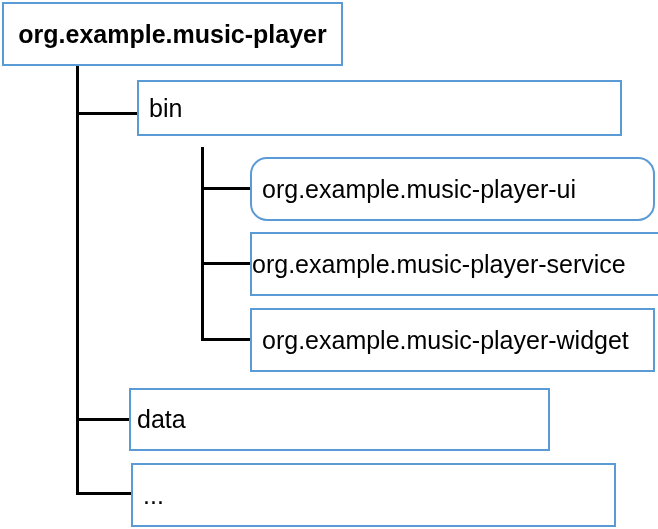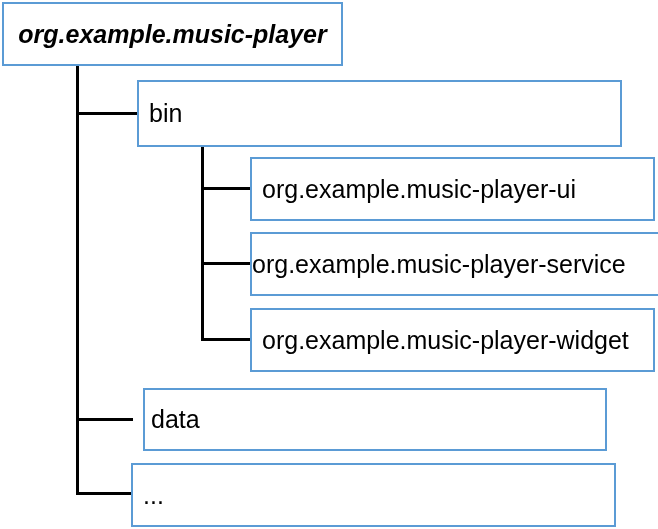--- a/index.html
+++ b/index.html
@@ -24,27 +24,26 @@
     align-items: center;
     font-size: 25px;
     color: #000000;
     line-height: 1.15;
     white-space: pre;
   }
   .node-root {
     left: 2px; top: 2px; width: 341px; height: 64px;
     font-weight: bold;
     justify-content: center;
-    font-style: italic;
   }
-  .node-bin      { left: 137px; top: 80px;  width: 485px; height: 67px; padding-left: 10px; }
-  .node-ui       { left: 250px; top: 157px; width: 405px; height: 64px; padding-left: 10px; }
+  .node-bin      { left: 137px; top: 80px;  width: 485px; height: 56px; padding-left: 10px; }
+  .node-ui       { left: 250px; top: 157px; width: 405px; height: 64px; padding-left: 10px; border-radius: 17px; }
   .node-service  { left: 250px; top: 232px; width: 477px; height: 64px; }
   .node-widget   { left: 250px; top: 308px; width: 405px; height: 64px; padding-left: 10px; align-items: center; }
-  .node-data     { left: 143px; top: 388px; width: 464px; height: 63px;
+  .node-data     { left: 129px; top: 388px; width: 421px; height: 63px;
                    padding-left: 6px; padding-right: 12px;
                    justify-content: space-between; }
   .node-ellipsis { left: 131px; top: 463px; width: 485px; height: 64px; padding-left: 10px; }
   .annotation {
     color: #FF0000;
     white-space: pre;
   }
   .line {
     position: absolute;
     background: #000000;

